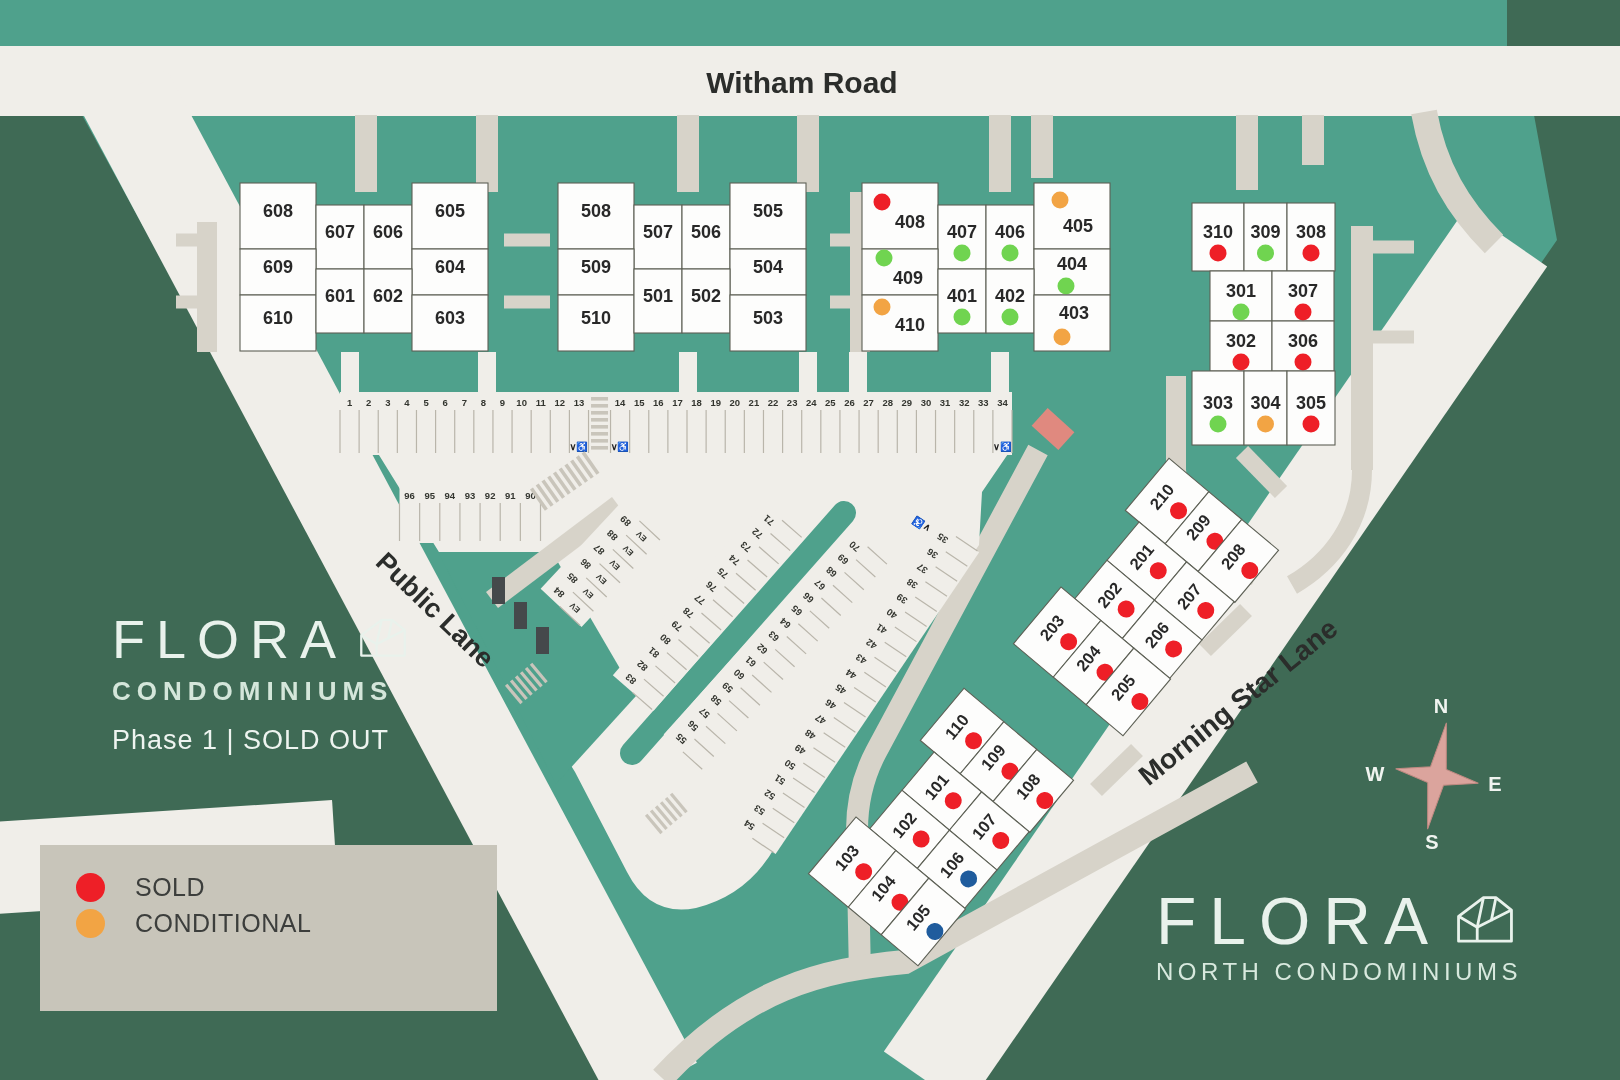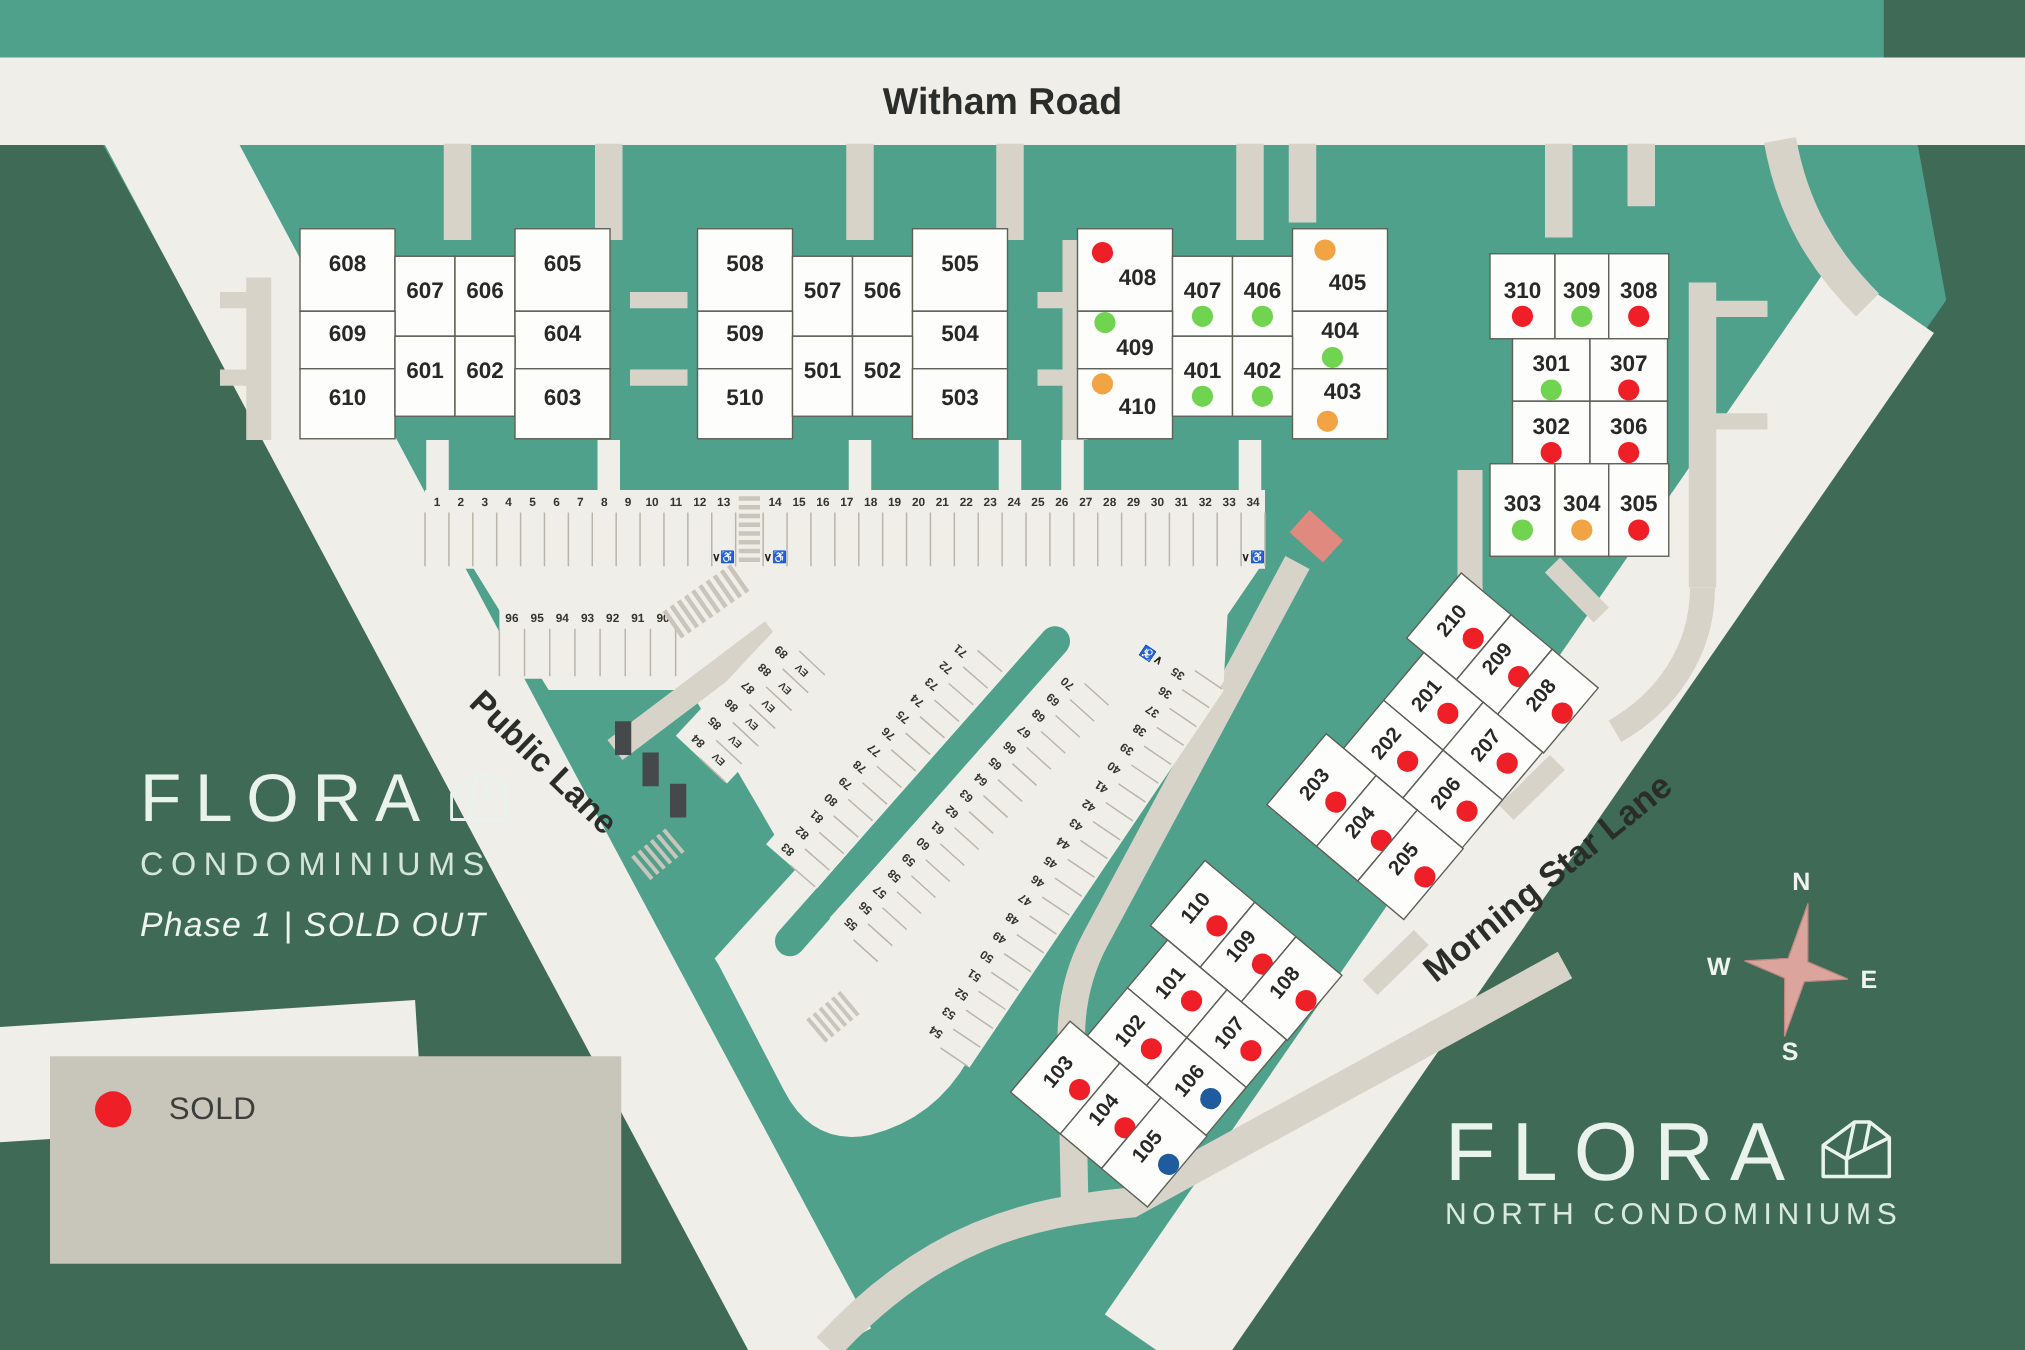--- a/index.html
+++ b/index.html
@@ -5,22 +5,22 @@
   html,body{margin:0;padding:0;background:#222;}
   .stage{position:relative;width:1620px;height:1080px;overflow:hidden;
          background:#3f6a55;font-family:"Liberation Sans",sans-serif;}
   .stage svg.map{position:absolute;left:0;top:0;}
   .overlay{position:absolute;}
   
   .brand-left{left:112px;top:612px;color:#e9f2ec;}
   .brand-row{display:flex;align-items:center;}
   .brand-left .name{font-size:54px;font-weight:500;letter-spacing:11px;line-height:1;}
   .brand-left .house{margin-left:10px;}
-  .brand-left .sub{font-size:26px;letter-spacing:6px;color:#d4e6da;margin-top:10px;font-weight:400;}
-  .brand-left .phase{font-size:27px;letter-spacing:1px;color:#eef4f0;margin-top:18px;font-weight:400;font-style:italic;}
+  .brand-left .sub{font-size:26px;letter-spacing:6px;color:#d4e6da;margin-top:10px;font-weight:700;}
+  .brand-left .phase{font-size:27px;letter-spacing:1px;color:#eef4f0;margin-top:18px;font-weight:400;}
   
   .brand-right{left:1156px;top:888px;color:#e9f2ec;}
   .brand-right .name{font-size:66px;font-weight:500;letter-spacing:13px;line-height:1;}
   .brand-right .house{margin-left:12px;}
   .brand-right .sub{font-size:24px;letter-spacing:4.5px;color:#d8e9de;margin-top:4px;font-weight:400;}
   
   .legend{left:40px;top:845px;width:457px;height:166px;background:#c8c5ba;
           padding:20px 0 0 36px;box-sizing:border-box;}
   .legend-row{display:flex;align-items:flex-end;height:36.5px;}
   .legend-dot{width:29px;height:29px;border-radius:50%;flex:0 0 auto;}
@@ -708,15 +708,19 @@
     </svg>
   </div>
   <div class="sub">NORTH CONDOMINIUMS</div>
 </div>
 
 <div class="overlay legend">
   <div class="legend-row">
     <span class="legend-dot" style="background-color: rgb(238, 31, 39);"></span>
     <span class="legend-label">SOLD</span>
   </div>
+  <div class="legend-row">
+    <span class="legend-dot" style="background-color: rgb(242, 164, 68);"></span>
+    <span class="legend-label">CONDITIONAL</span>
+  </div>
 </div>
 
 </div>
 
 </body></html>

